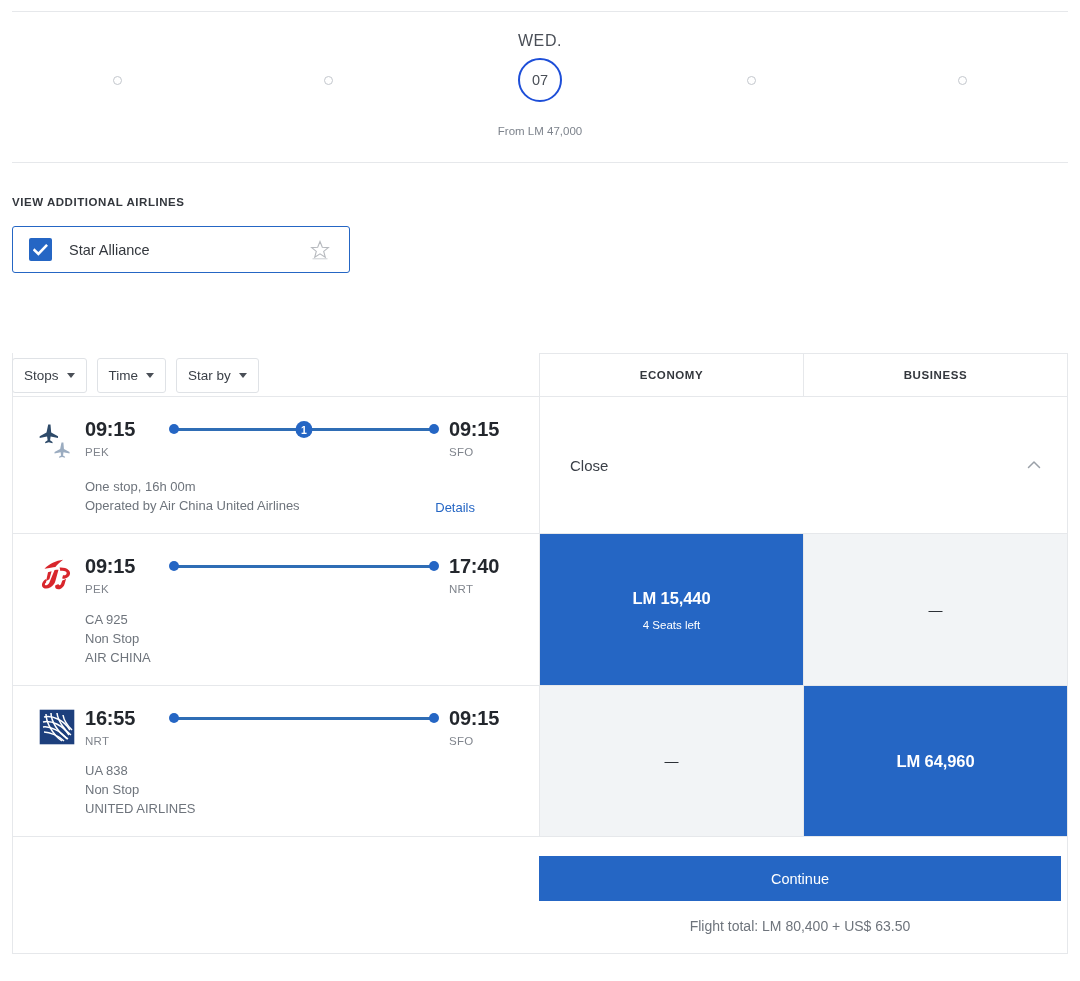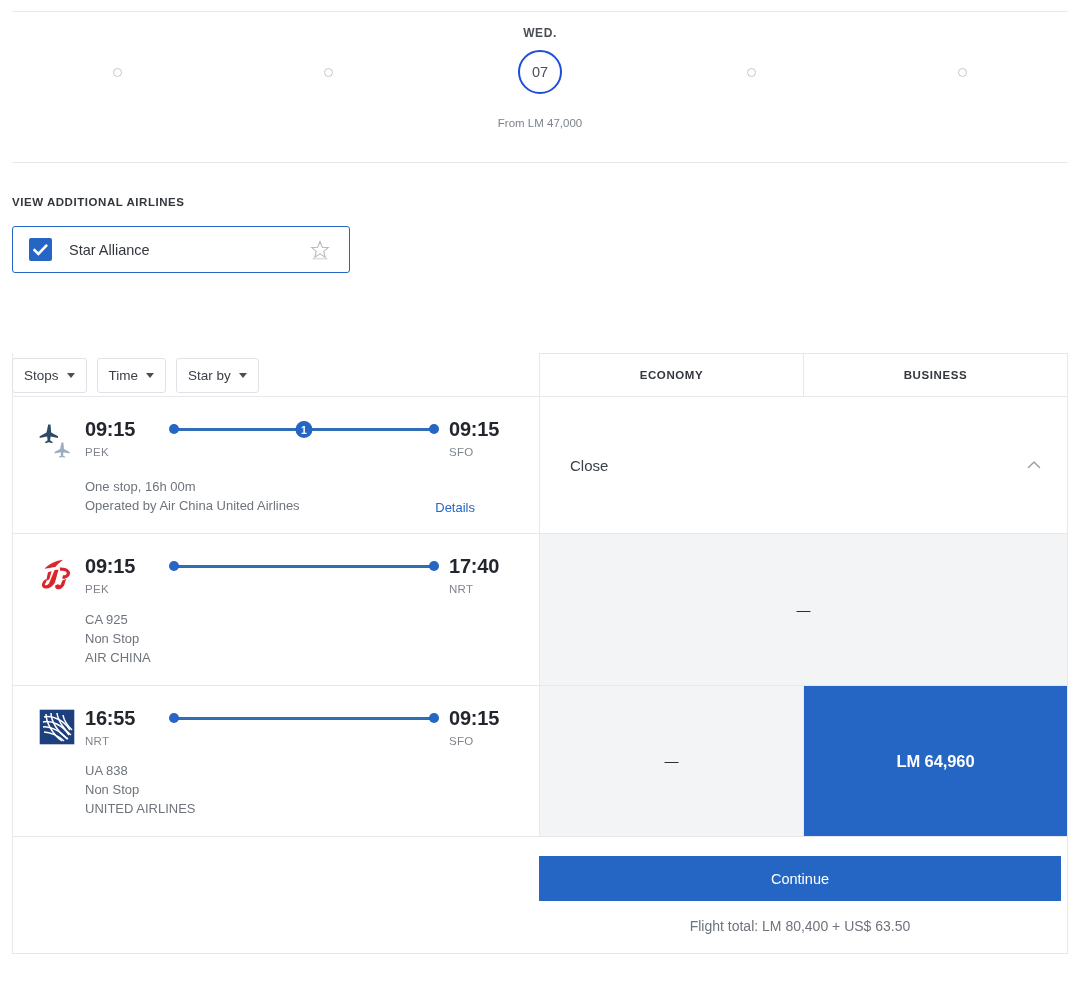--- a/index.html
+++ b/index.html
@@ -14,22 +14,22 @@
   .page { position: relative; width: 1080px; height: 981px; overflow: hidden; }
 
   
   .top-rule { position:absolute; left:12px; top:11px; width:1056px; height:1px; background:#e6e8eb; }
   .date-strip {
     position: absolute; left: 12px; top: 22px; width: 1056px; height: 140px;
     display: flex; align-items: flex-start;
   }
   .date-cell { flex: 1 1 0; display: flex; flex-direction: column; align-items: center; }
   .date-dow {
-    font-size: 12px; font-weight: 700; letter-spacing: .6px; color: #4a4f57;
-    height: 16px; line-height: 16px; margin-top: 3px;
+    font-size: 16px; font-weight: 400; letter-spacing: .6px; color: #4a4f57;
+    height: 16px; line-height: 16px; margin-top: 11px;
   }
   .date-circle-wrap { margin-top: 8px; height: 46px; display:flex; align-items:center; justify-content:center; }
   .date-circle {
     width: 44px; height: 44px; border-radius: 50%;
     border: 2px solid #1d4ed8; display:flex; align-items:center; justify-content:center;
     font-size: 14.5px; color: #4a4f57; background:#fff;
   }
   .date-dot {
     width: 9px; height: 9px; border-radius: 50%;
     border: 1px solid #c3c7cd; background: #fff;
@@ -304,20 +304,24 @@
         <div class="seg-meta">
           <div class="meta-lines">
             <div class="meta-line">CA 925</div>
             <div class="meta-line">Non Stop</div>
             <div class="meta-line">AIR CHINA</div>
           </div>
         </div>
       </div>
 
       <div class="fare-cells">
+        <div class="fare-cell selected">
+          <div class="fare-price">LM 15,440</div>
+          <div class="fare-seats">4 Seats left</div>
+        </div>
         <div class="fare-cell empty">
           <div class="fare-dash">—</div>
         </div>
       </div>
     </div>
 
     <div class="flight-row">
       <div class="flight-info">
         <div class="seg-top">
           <div class="airline-mark">

